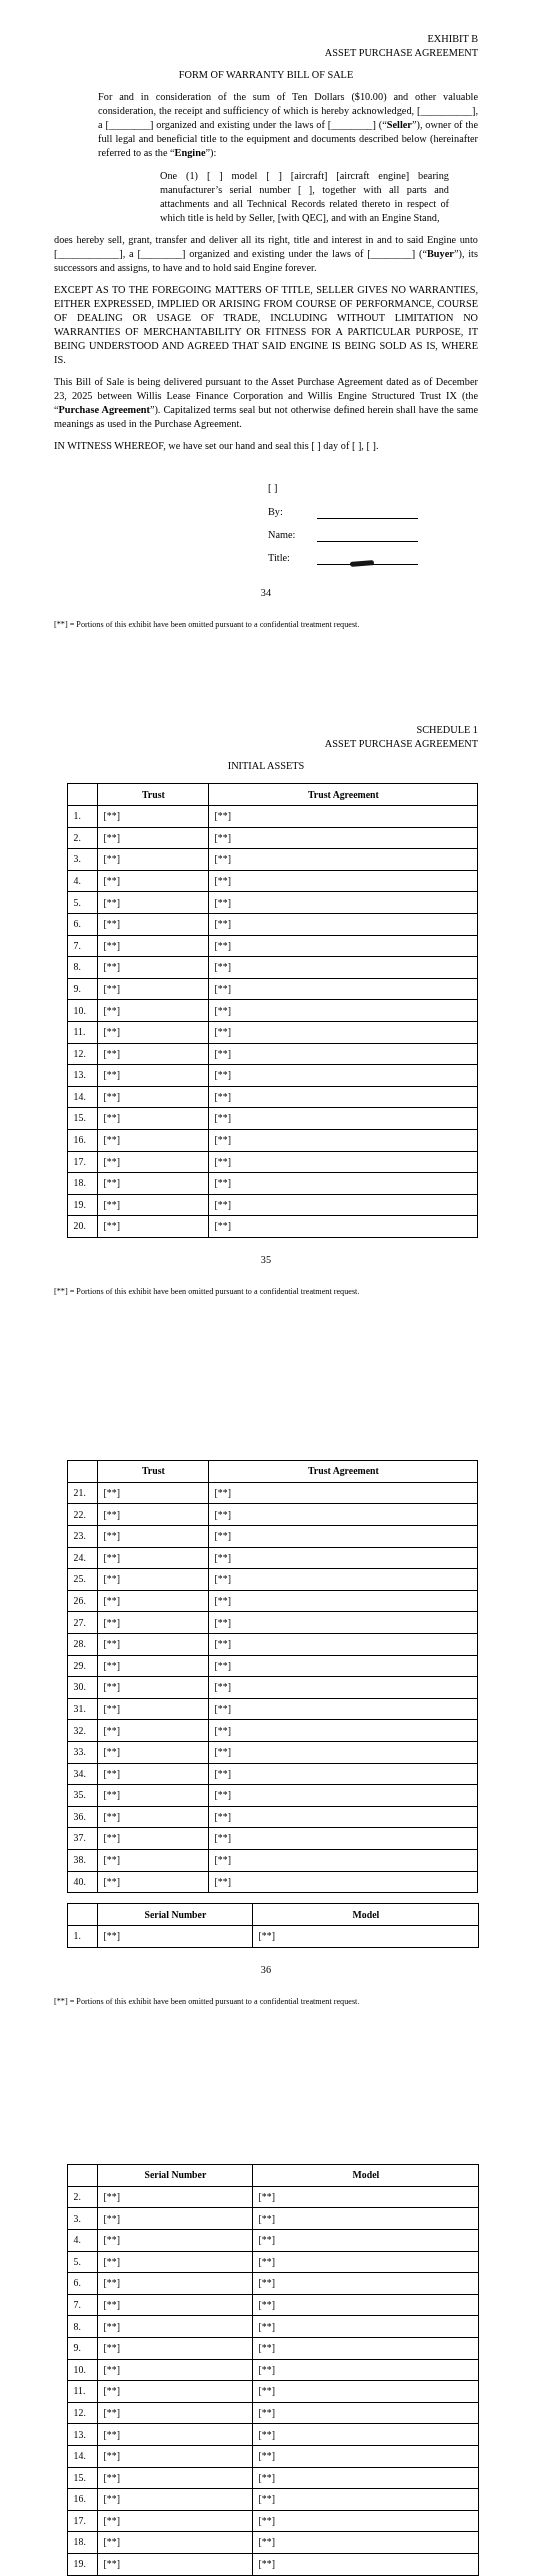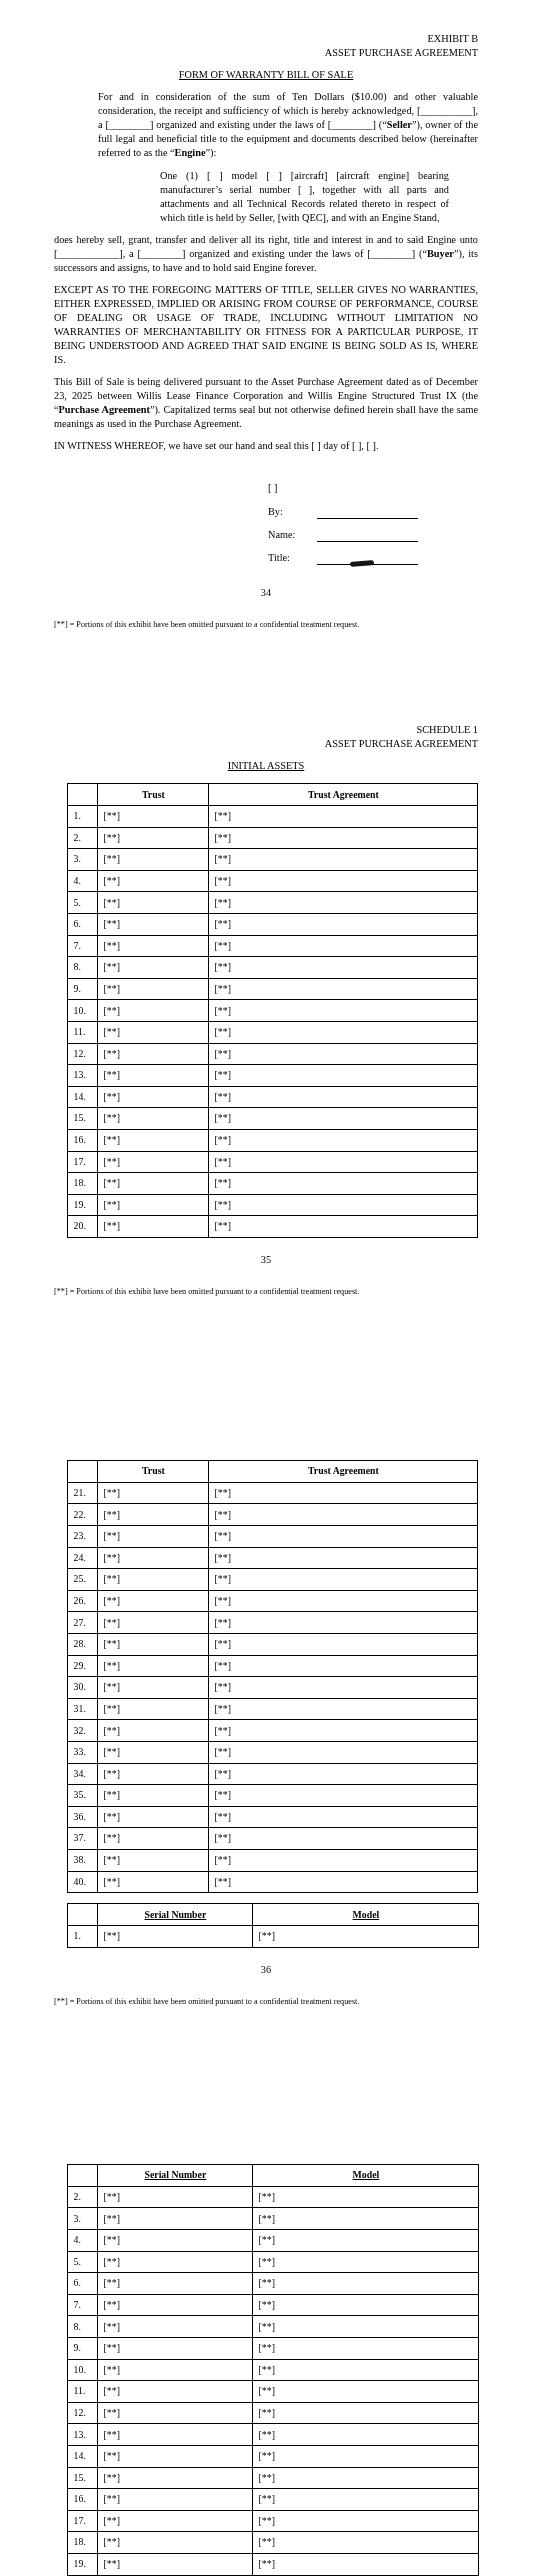--- a/index.html
+++ b/index.html
@@ -20,21 +20,21 @@
   #p36 { top: 1406px; }
   #p37 { top: 2110px; }
   .content { padding: 0 54px; }
   #p36 .content, #p37 .content { padding-top: 44px; }
 
   .right-head { text-align: right; }
   #p34 .right-head { padding-top: 32px; }
   #p35 .right-head { padding-top: 56px; }
 
   .doc-title { text-align: center; margin-top: 8.2px; }
-  .u { text-decoration: underline; }
+  .u { }
 
   .para { margin: 8.2px 0 0 0; text-align: justify; }
   .p-ind { margin-left: 44px; }
   .engine-block { margin: 8.2px 0 0 106px; width: 289px; text-align: justify; }
   .witness { text-align: left; }
 
   .sig-entity { margin: 28px 0 0 214px; }
   .sig-row { margin: 9.3px 0 0 214px; white-space: nowrap; }
   .sig-label { display: inline-block; width: 49px; }
   .sig-line {

